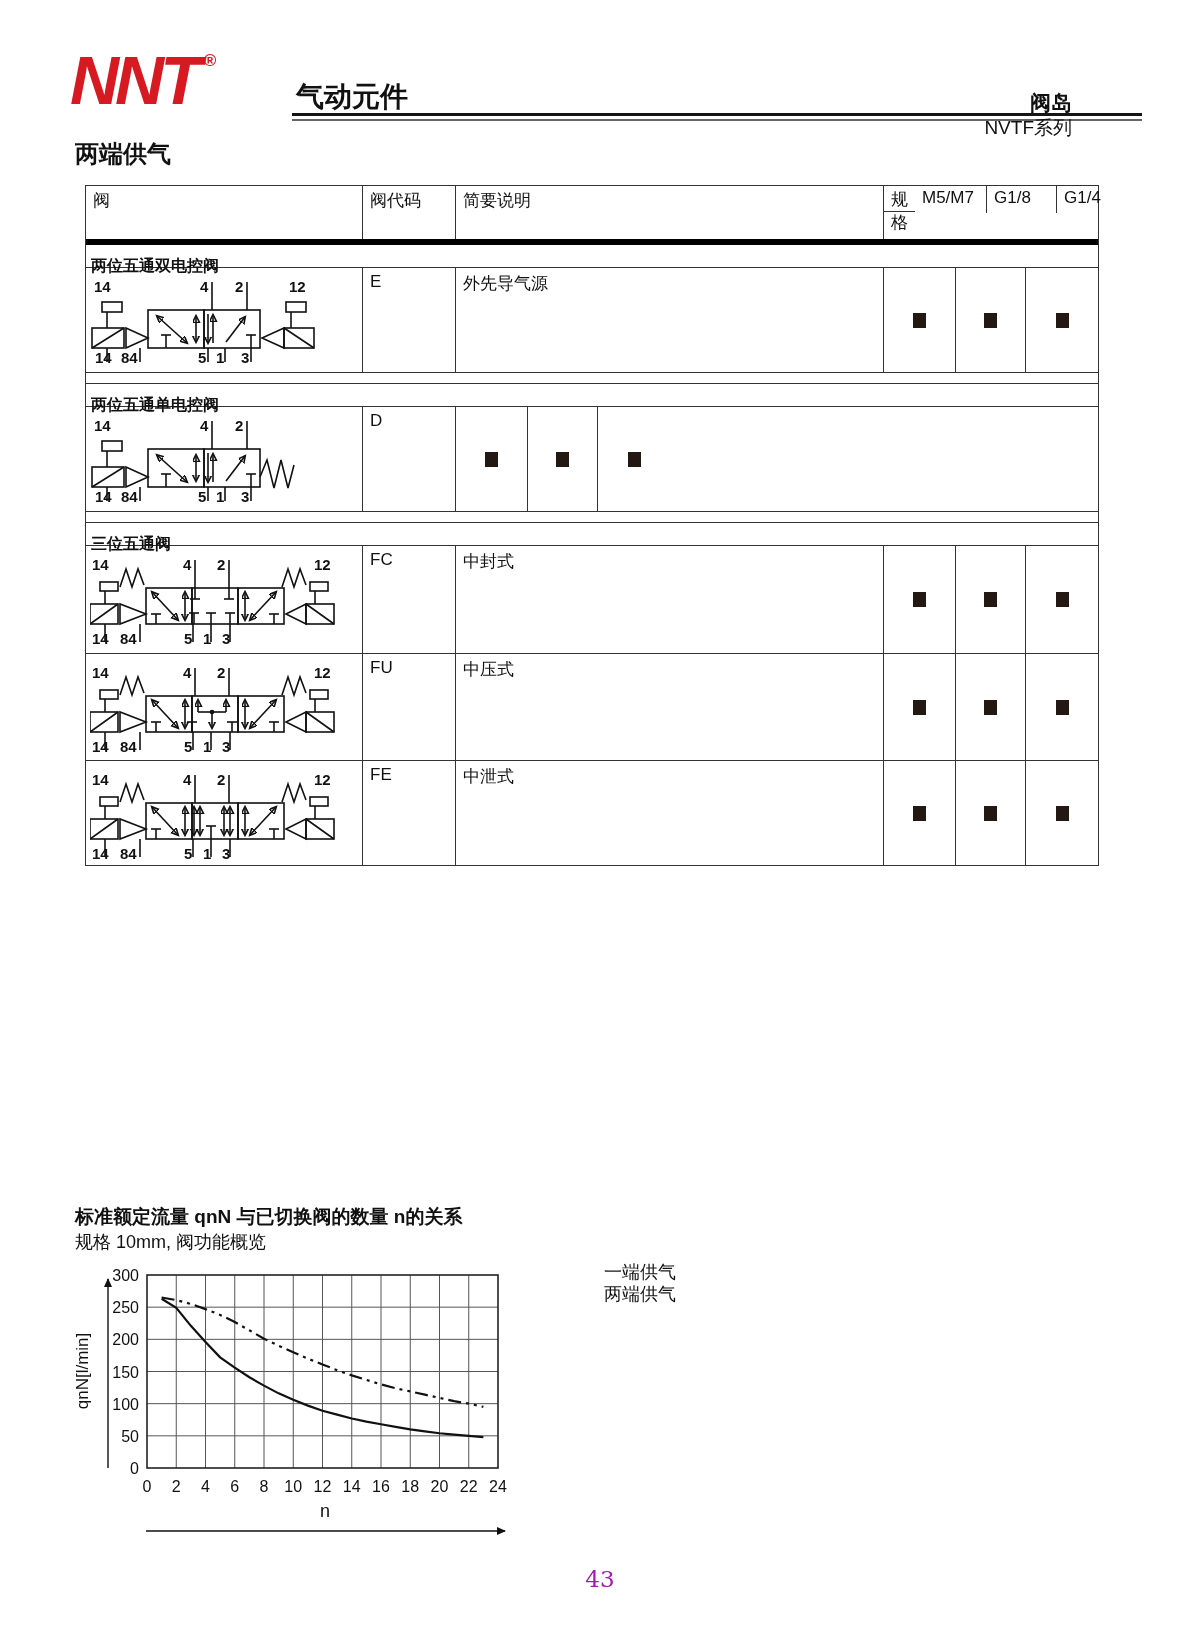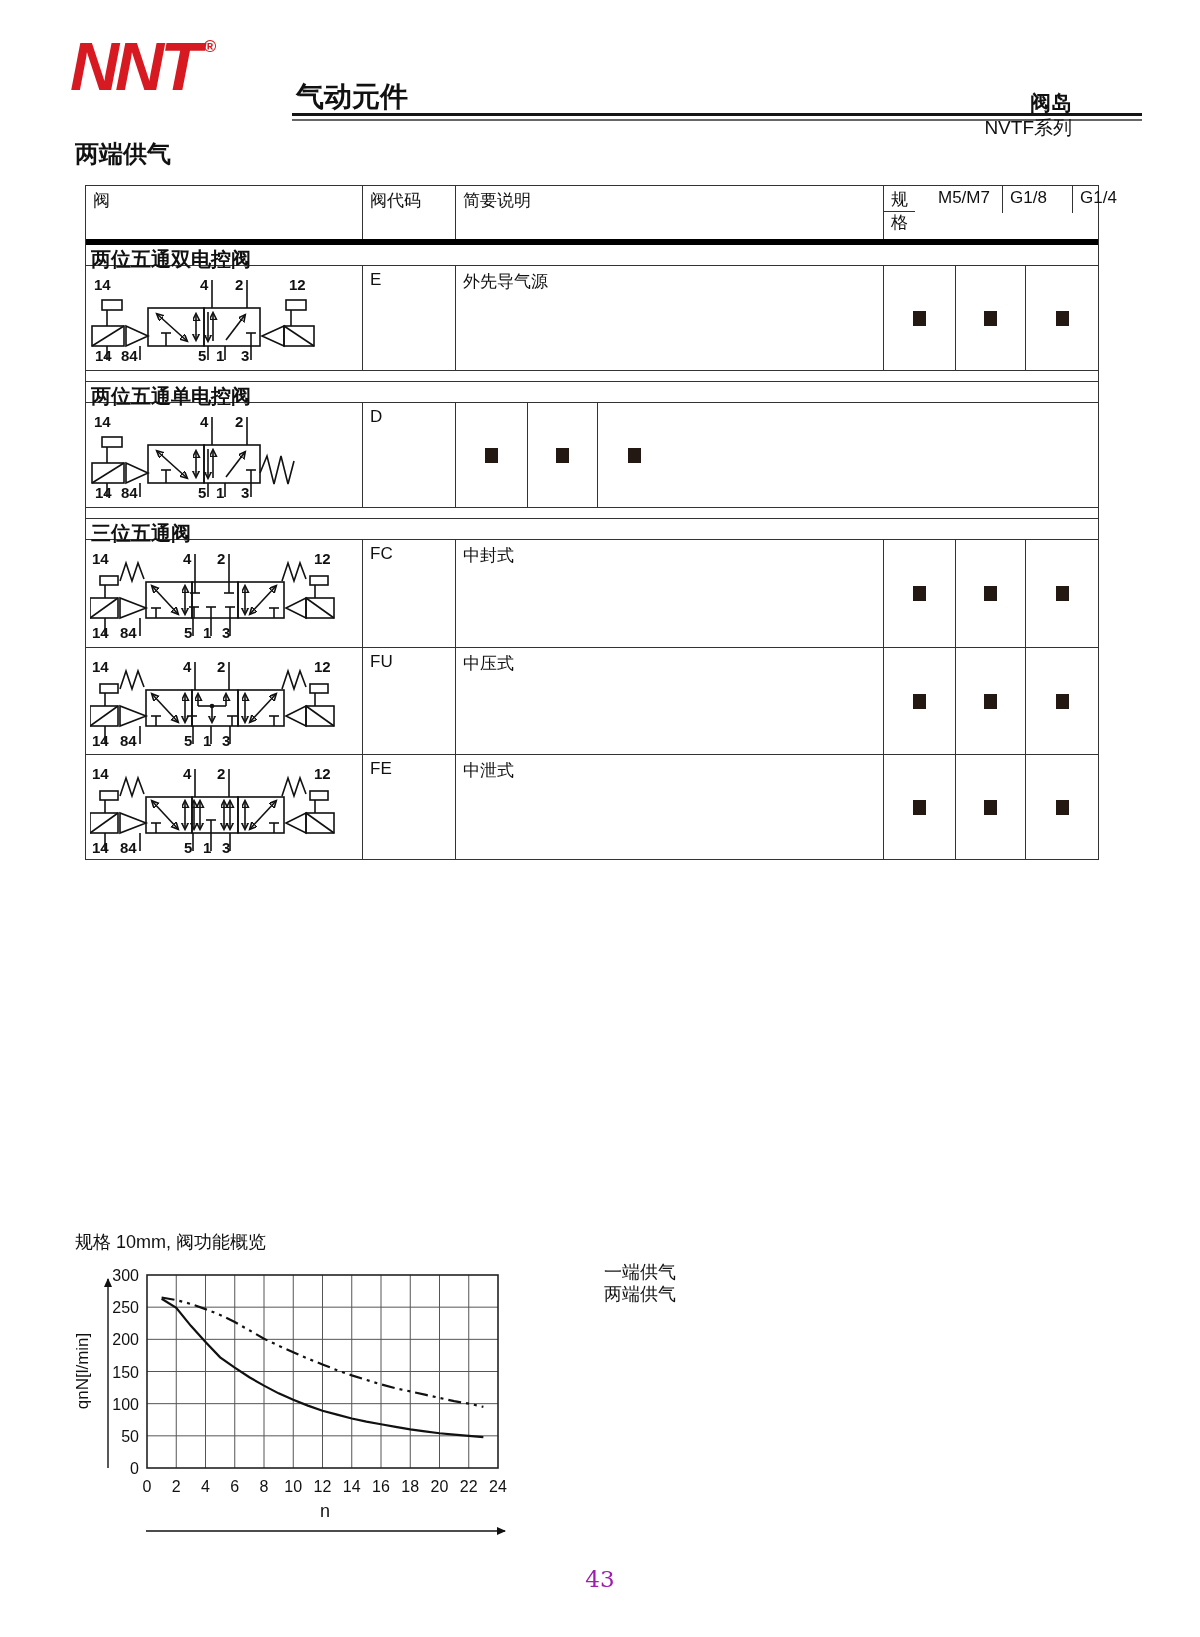--- a/index.html
+++ b/index.html
@@ -1,20 +1,20 @@
 <!DOCTYPE html>
 <html><head>
 <meta charset="utf-8">
 <style>
   html,body{margin:0;padding:0;background:#fff;}
   .page{position:relative;width:1200px;height:1637px;background:#fff;overflow:hidden;
         font-family:"Liberation Sans","DejaVu Sans",sans-serif;color:#111;}
 
   
-  .logo{position:absolute;left:70px;top:32px;font-style:italic;font-weight:bold;
+  .logo{position:absolute;left:70px;top:46px;font-style:italic;font-weight:bold;
         font-size:68px;line-height:1;color:#d71a21;letter-spacing:-4px;}
   .logo .reg{font-size:17px;font-style:normal;letter-spacing:0;position:relative;top:-38px;left:6px;}
   .brand-cn{position:absolute;left:296px;top:78px;font-size:28px;font-weight:bold;}
   .hr-double{position:absolute;left:292px;top:113px;width:850px;height:3px;
              border-top:3px solid #151515;border-bottom:2px solid #666;}
   .head-right{position:absolute;left:842px;top:54px;width:230px;text-align:right;line-height:1.25;}
   .head-right .l1{font-size:21px;font-weight:bold;margin-top:36px;}
   .head-right .l2{font-size:19px;}
   .section-heading{position:absolute;left:75px;top:138px;font-size:24px;font-weight:bold;}
 
@@ -28,24 +28,24 @@
   .specg{width:214px;display:flex;}
   .sc{display:flex;justify-content:center;align-items:center;}
   .sc1{width:72px;border-right:1px solid #333;}
   .sc2{width:70px;border-right:1px solid #333;}
   .sc3{width:72px;}
   .marker{width:13px;height:15px;background:#241812;}
   .header-row{height:53px;border-bottom:none;}
   .header-row .hc{font-size:17px;padding:3px 7px;}
   .spec-head{width:214px;display:flex;flex-direction:row;}
   .spec-head .top{height:26px;border-bottom:1px solid #333;padding:2px 7px;font-size:17px;}
-  .spec-head .bot{height:27px;display:flex;margin-left:16px;}
+  .spec-head .bot{height:27px;display:flex;}
   .spec-head .bot .sc{justify-content:flex-start;padding:2px 7px;font-size:17px;align-items:flex-start;}
   .black-bar{height:6px;background:#000;border-bottom:none;}
-  .sec-title{height:21px;border-bottom:1px solid #333;font-size:20px;font-weight:bold;padding:1px 5px;}
+  .sec-title{height:21px;border-bottom:1px solid #333;font-size:16px;font-weight:bold;padding:11px 5px;}
   .gap-row{height:11px;border-bottom:1px solid #333;}
   .data-row{height:105px;}
 
   
   .valve-svg{display:block;margin-top:6px;margin-left:2px;}
   .valve-svg line,.valve-svg rect,.valve-svg path,.valve-svg polyline{stroke:#111;stroke-width:1.6;fill:none;}
   .valve-svg path.tri{fill:#fff;}
   .valve-svg circle{fill:#111;stroke:none;}
   .valve-svg text{font-size:15px;font-weight:bold;fill:#111;stroke:none;
                   font-family:"Liberation Sans","DejaVu Sans",sans-serif;}
@@ -438,20 +438,21 @@
             <div class="marker"></div>
           </div>
         <div class="sc sc3">
             <div class="marker"></div>
           </div>
       </div>
     </div>
 
   </div>
 
+  <div class="chart-title">标准额定流量 qnN 与已切换阀的数量 n的关系</div>
   <div class="chart-sub">规格 10mm, 阀功能概览</div>
 
   <svg id="chart-svg" width="470" height="290" viewBox="0 0 470 290">
     <defs>
         <marker id="axArrow" markerWidth="10" markerHeight="10" refX="8" refY="4" orient="auto" markerUnits="userSpaceOnUse">
           <path d="M0,0 L9,4 L0,8 Z" fill="#111"></path>
         </marker>
       </defs>
     <g id="grid">
         <line x1="106.25" y1="20" x2="106.25" y2="213" class="gridline"></line>

